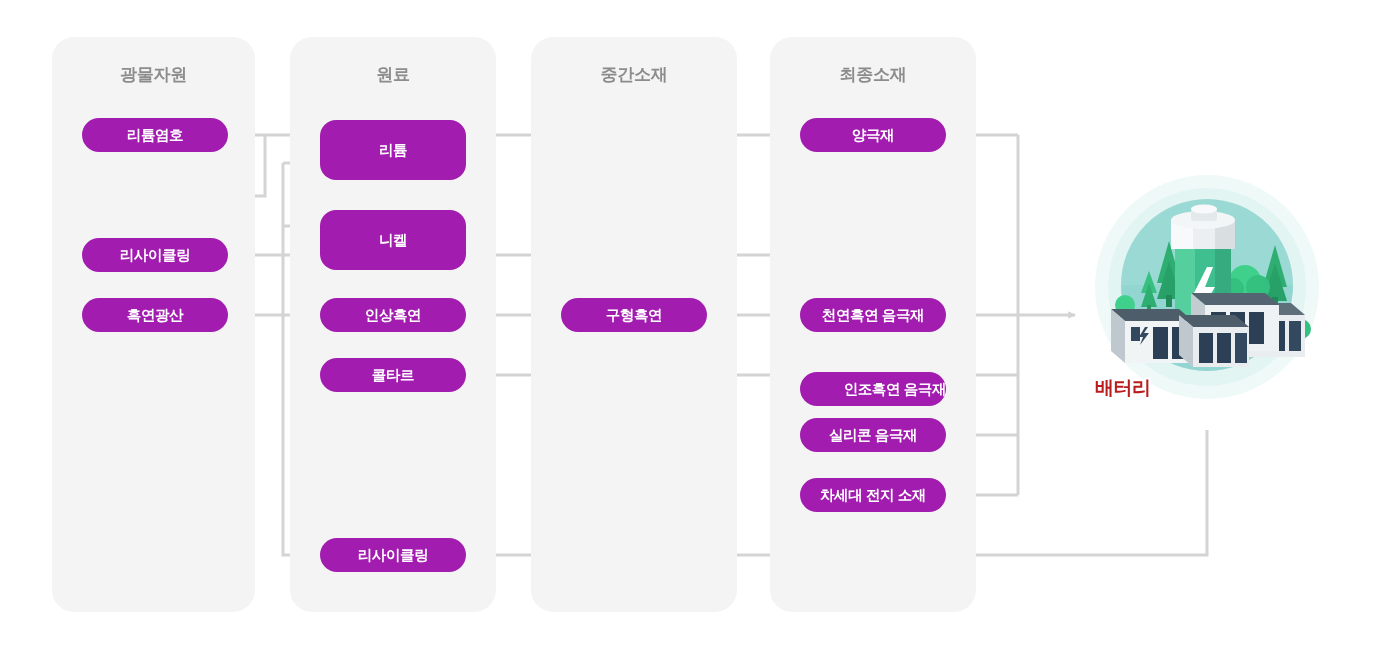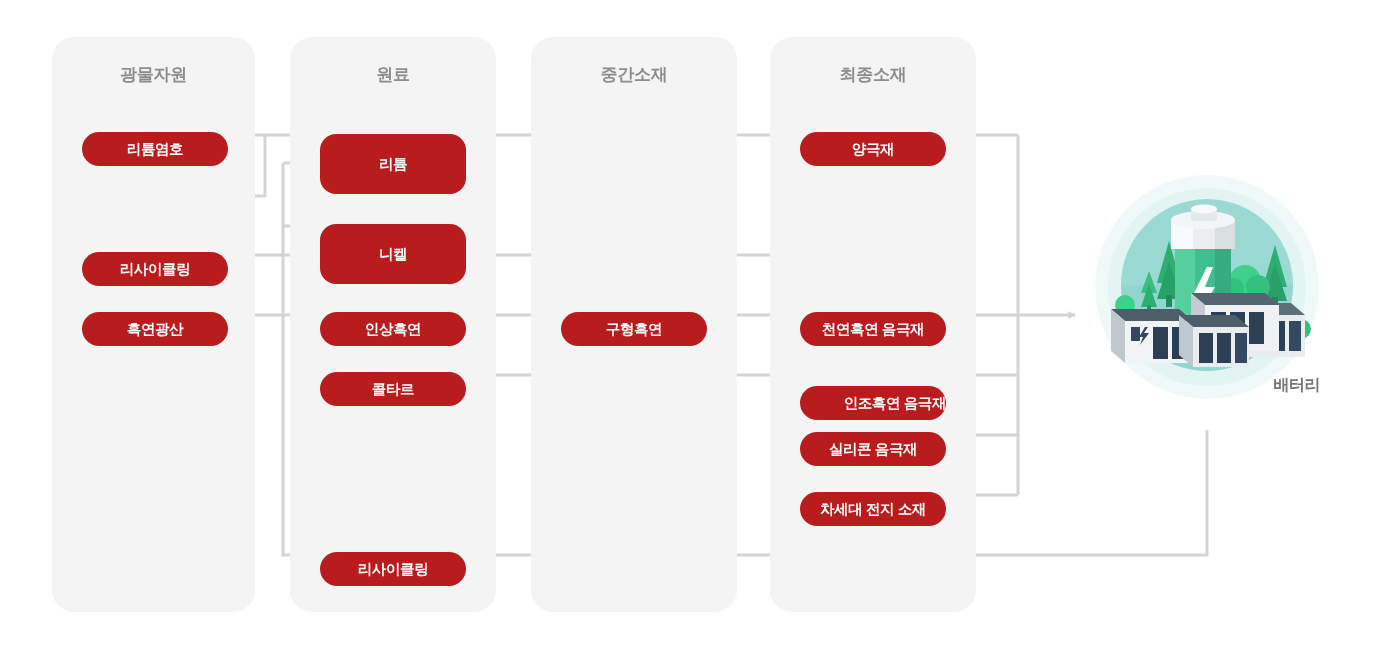--- a/index.html
+++ b/index.html
@@ -25,52 +25,51 @@
     font-size:17px;
     font-weight:bold;
     color:#8c8c8c;
     letter-spacing:-0.3px;
     white-space:nowrap;
   }
 
   
   .node{
     position:absolute;
-    background:#b91c1c;
+    background:#a21caf;
     color:#ffffff;
     display:flex;
     align-items:center;
     justify-content:center;
     font-size:14.5px;
     font-weight:bold;
     letter-spacing:-0.4px;
     border-radius:999px;
     white-space:nowrap;
     box-sizing:border-box;
-    margin-top:14px;
   }
   .node.tall{border-radius:16px;}
 
   
   #wires{position:absolute;left:0;top:0;width:1382px;height:657px;pointer-events:none;}
 
   
   #battery-art{
     position:absolute;
     left:1095px;top:175px;
     width:225px;height:225px;
   }
   #battery-label{
     position:absolute;
     left:1095px;top:375px;
     width:225px;
-    text-align:right;
-    font-size:16px;
+    text-align:left;
+    font-size:19px;
     font-weight:bold;
-    color:#737373;
+    color:#b91c1c;
     letter-spacing:-0.5px;
     text-shadow:
       -2px -2px 0 #ffffff, 2px -2px 0 #ffffff,
       -2px  2px 0 #ffffff, 2px  2px 0 #ffffff,
        0   -2px 0 #ffffff, 0    2px 0 #ffffff,
       -2px  0   0 #ffffff, 2px  0   0 #ffffff;
   }
 </style>
 </head>
 <body>

